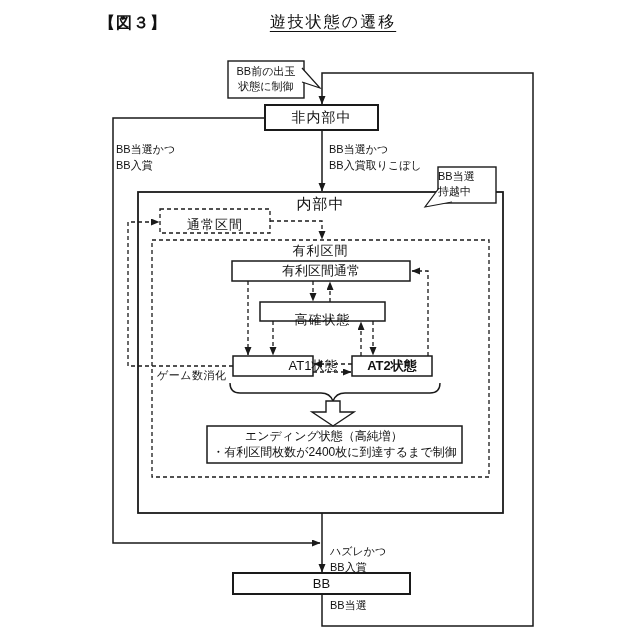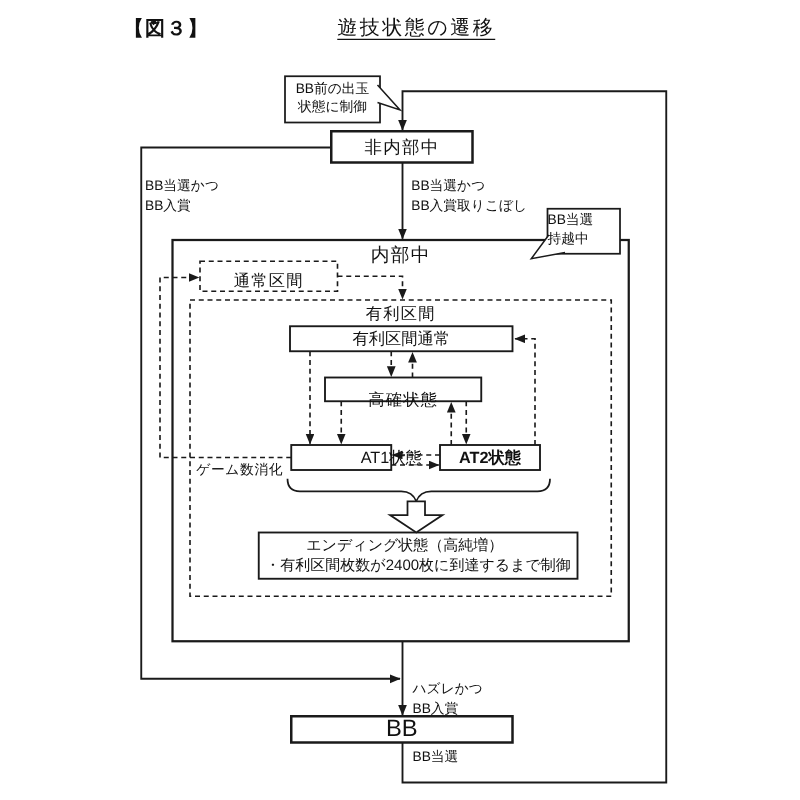--- a/index.html
+++ b/index.html
@@ -23,21 +23,21 @@
   .normal-section{left:160px;top:213px;width:110px;height:24px;font-size:13px;letter-spacing:1px;}
   .advantage{left:152px;top:242px;width:337px;text-align:center;font-size:13px;letter-spacing:1px;}
   .advantage-normal{left:232px;top:261px;width:178px;height:20px;font-size:13px;}
   .high-prob{left:260px;top:302px;width:125px;height:35px;font-size:13px;letter-spacing:1px;}
   .at1{left:233px;top:356px;width:80px;height:20px;font-size:13px;margin-left:40px;}
   .at2{left:352px;top:356px;width:80px;height:20px;font-size:13px;font-weight:bold;}
   .game{left:157px;top:368px;font-size:11px;letter-spacing:0.5px;}
   .ending{left:209px;top:428px;width:251px;font-size:12px;line-height:16px;}
   .ending .l1{text-align:left;margin-left:36px;}
   .ending .l2{text-align:center;}
-  .bb-box{left:233px;top:573px;width:177px;height:21px;font-size:19px;}
+  .bb-box{left:233px;top:573px;width:177px;height:21px;font-size:13px;}
   .hazure{left:330px;top:543px;font-size:11px;line-height:16px;}
   .bbend{left:330px;top:598px;font-size:11px;}
 </style>
 </head>
 <body>
 
 <div class="canvas">
 
   <svg class="layer" width="640" height="640" viewBox="0 0 640 640">
     <defs>

